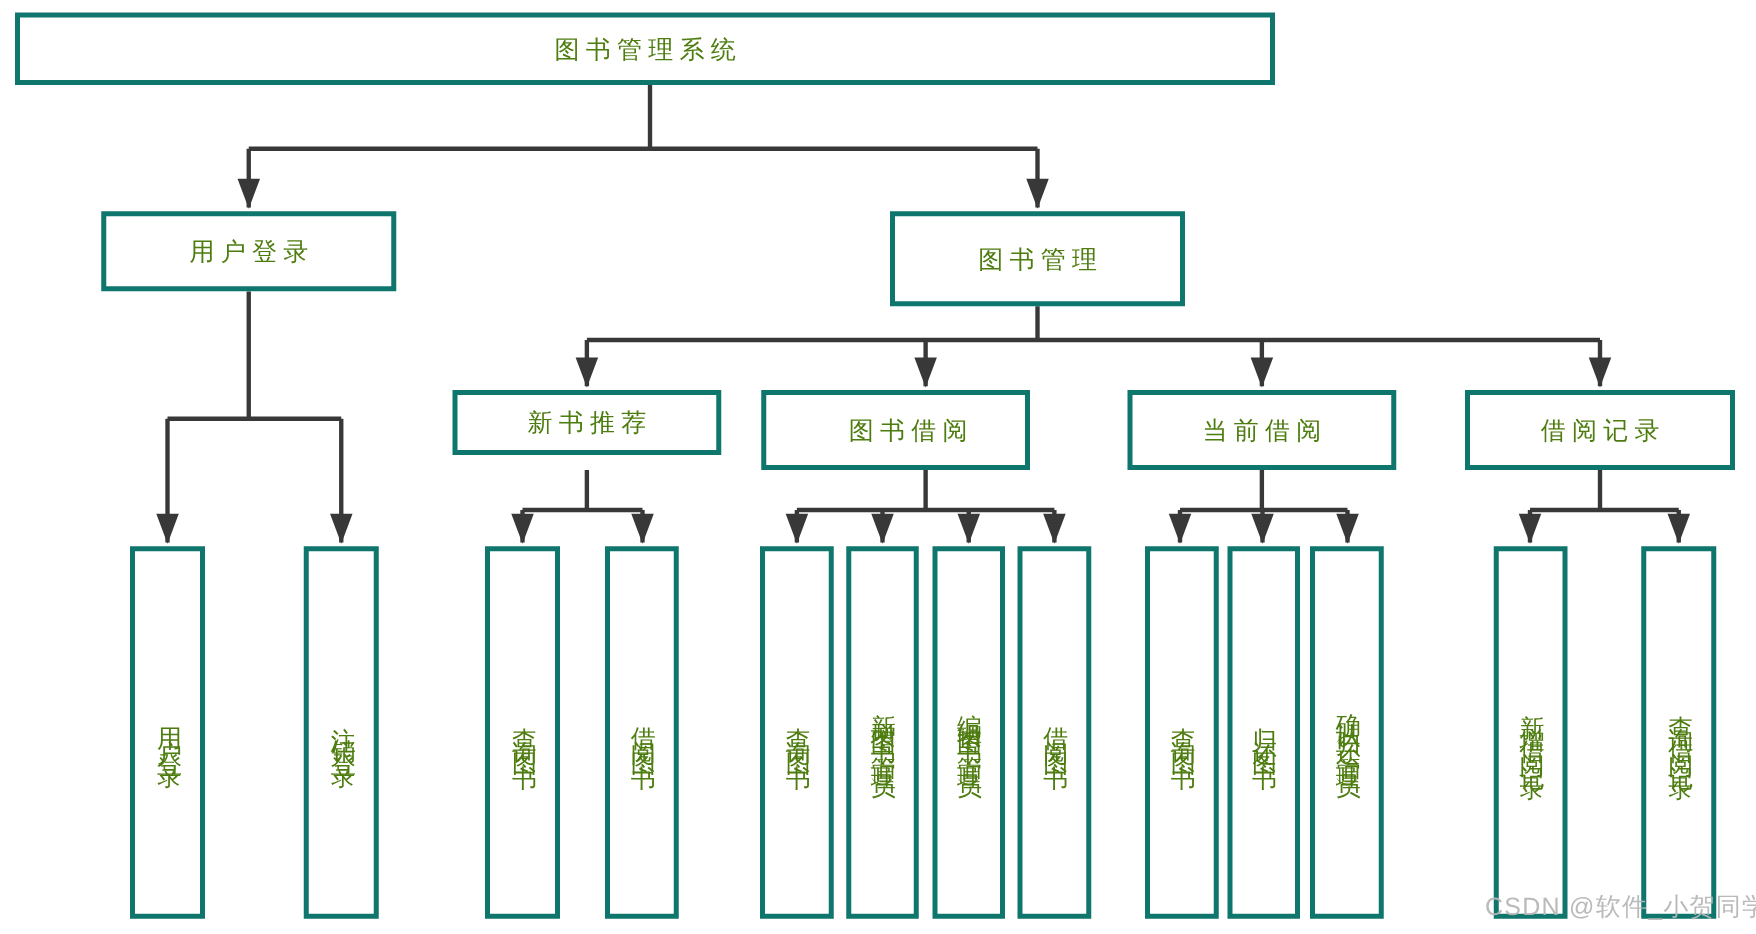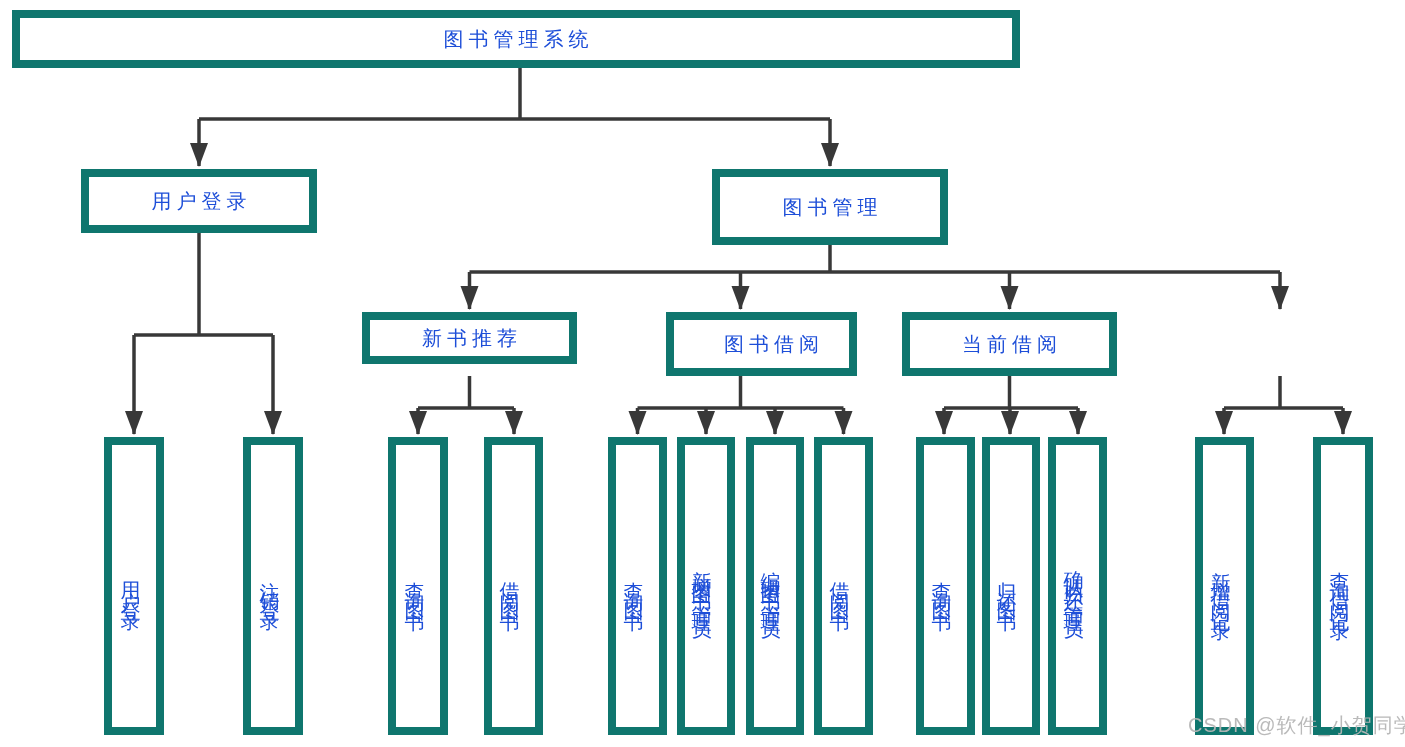--- a/index.html
+++ b/index.html
@@ -14,22 +14,22 @@
   .connectors {
     position: absolute;
     left: 0; top: 0;
     width: 1405px; height: 747px;
     pointer-events: none;
   }
   .node {
     position: absolute;
     box-sizing: border-box;
     background: #ffffff;
-    border: 8px solid #0f766e;
-    color: #1d4ed8;
+    border: 4px solid #0f766e;
+    color: #4d7c0f;
     font-size: 20px;
   }
   .h-node {
     display: flex;
     align-items: center;
     justify-content: center;
     letter-spacing: 5px;
     text-indent: 5px;
     white-space: nowrap;
   }
@@ -104,22 +104,23 @@
       <line x1="1343" y1="408" x2="1343" y2="434" marker-end="url(#arw)"></line>
     </g>
   </svg>
 
   <div class="node h-node" style="left:12px; top:10px; width:1008px; height:58px;">图书管理系统</div>
 
   <div class="node h-node" style="left:81px; top:169px; width:236px; height:64px;">用户登录</div>
   <div class="node h-node" style="left:712px; top:169px; width:236px; height:76px;">图书管理</div>
 
   <div class="node h-node" style="left:362px; top:312px; width:215px; height:52px;">新书推荐</div>
-  <div class="node h-node" style="left:666px; top:312px; width:191px; height:64px;padding-left:20px;">图书借阅</div>
+  <div class="node h-node" style="left:609px; top:312px; width:215px; height:64px;padding-left:20px;">图书借阅</div>
   <div class="node h-node" style="left:902px; top:312px; width:215px; height:64px;">当前借阅</div>
+  <div class="node h-node" style="left:1172px; top:312px; width:216px; height:64px;">借阅记录</div>
 
   <div class="node v-node" style="left:104px; top:437px; width:60px; height:298px;">用户登录</div>
   <div class="node v-node" style="left:243px; top:437px; width:60px; height:298px;">注销登录</div>
 
   <div class="node v-node" style="left:388px; top:437px; width:60px; height:298px;">查询图书</div>
   <div class="node v-node" style="left:484px; top:437px; width:59px; height:298px;">借阅图书</div>
 
   <div class="node v-node" style="left:608px; top:437px; width:59px; height:298px;">查询图书</div>
   <div class="node v-node" style="left:677px; top:437px; width:58px; height:298px; letter-spacing:7px;">新增图书（管理员）</div>
   <div class="node v-node" style="left:746px; top:437px; width:58px; height:298px; letter-spacing:7px;">编辑图书（管理员）</div>

